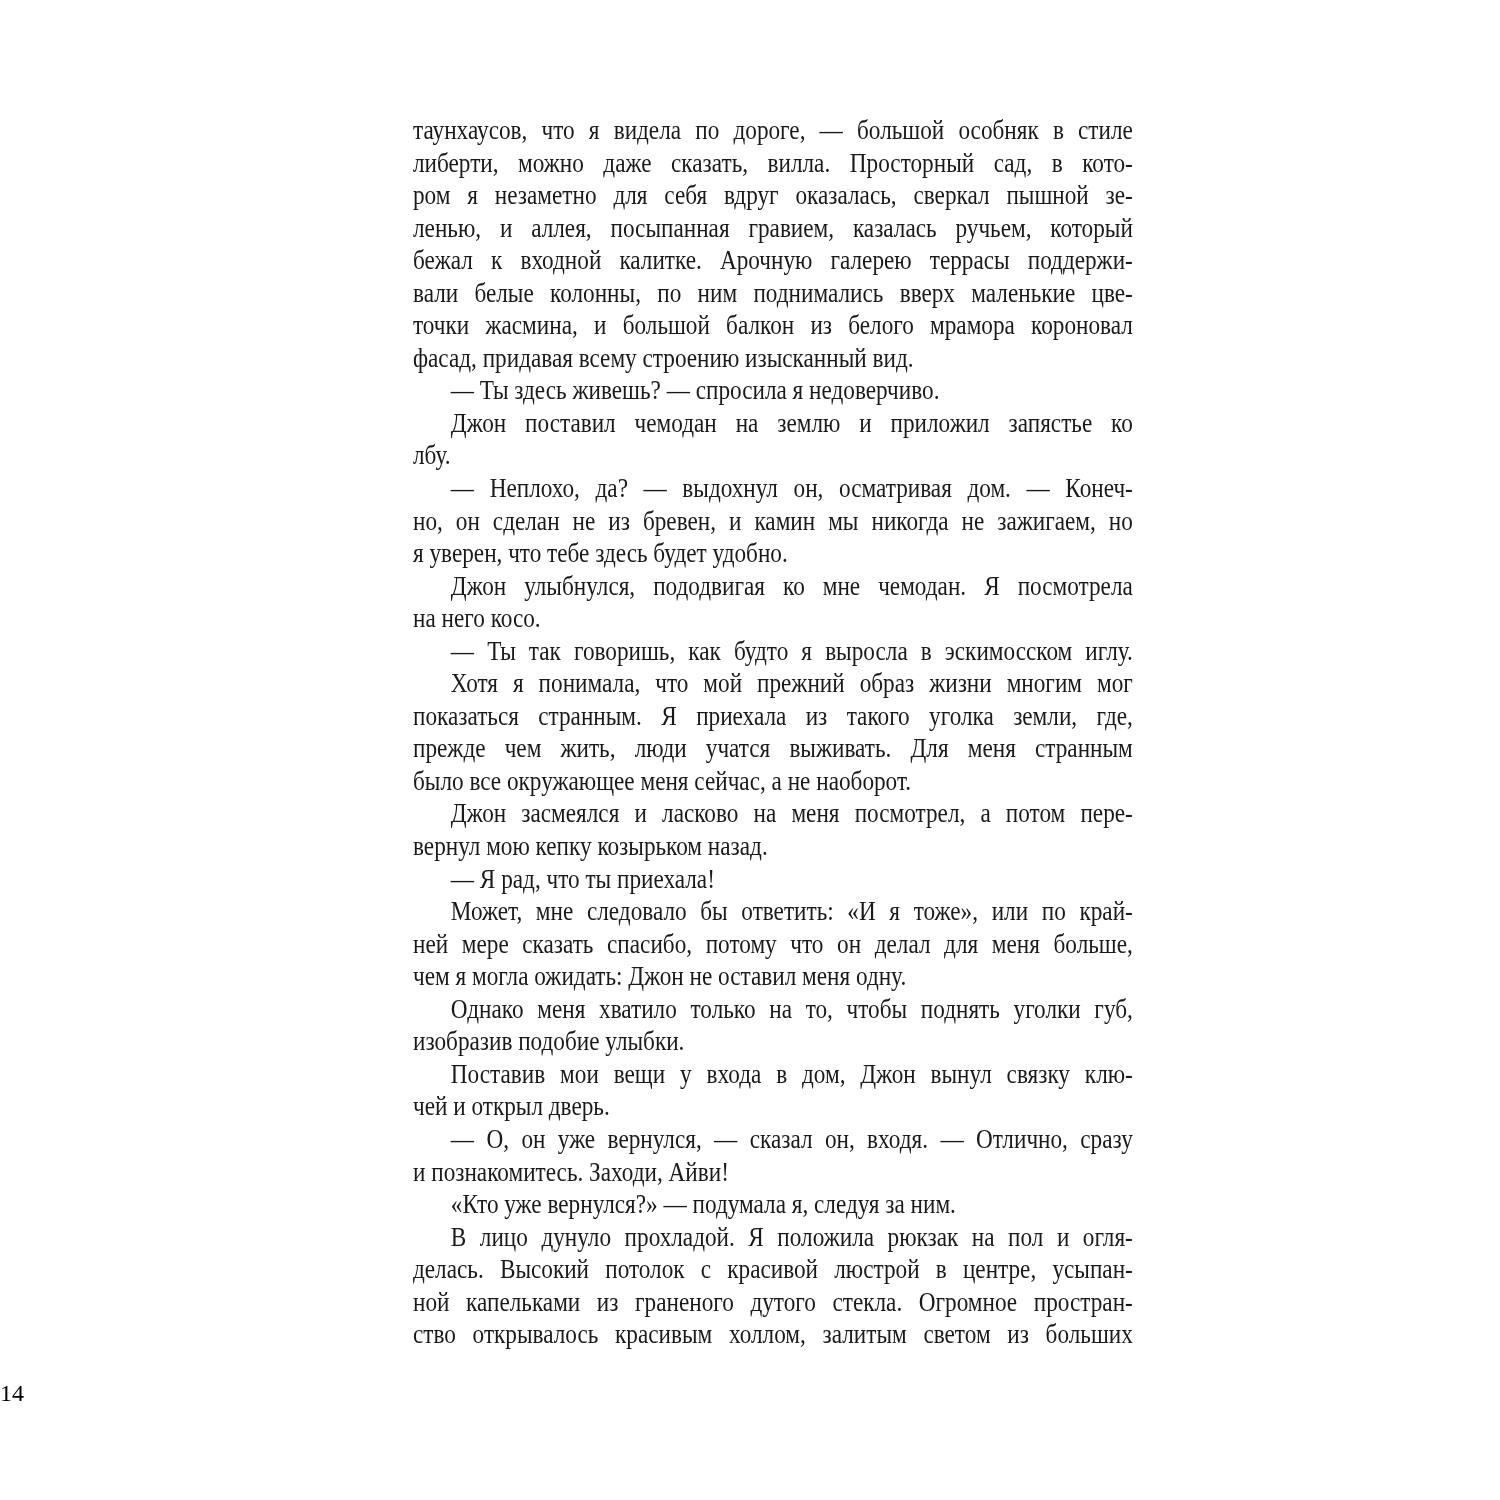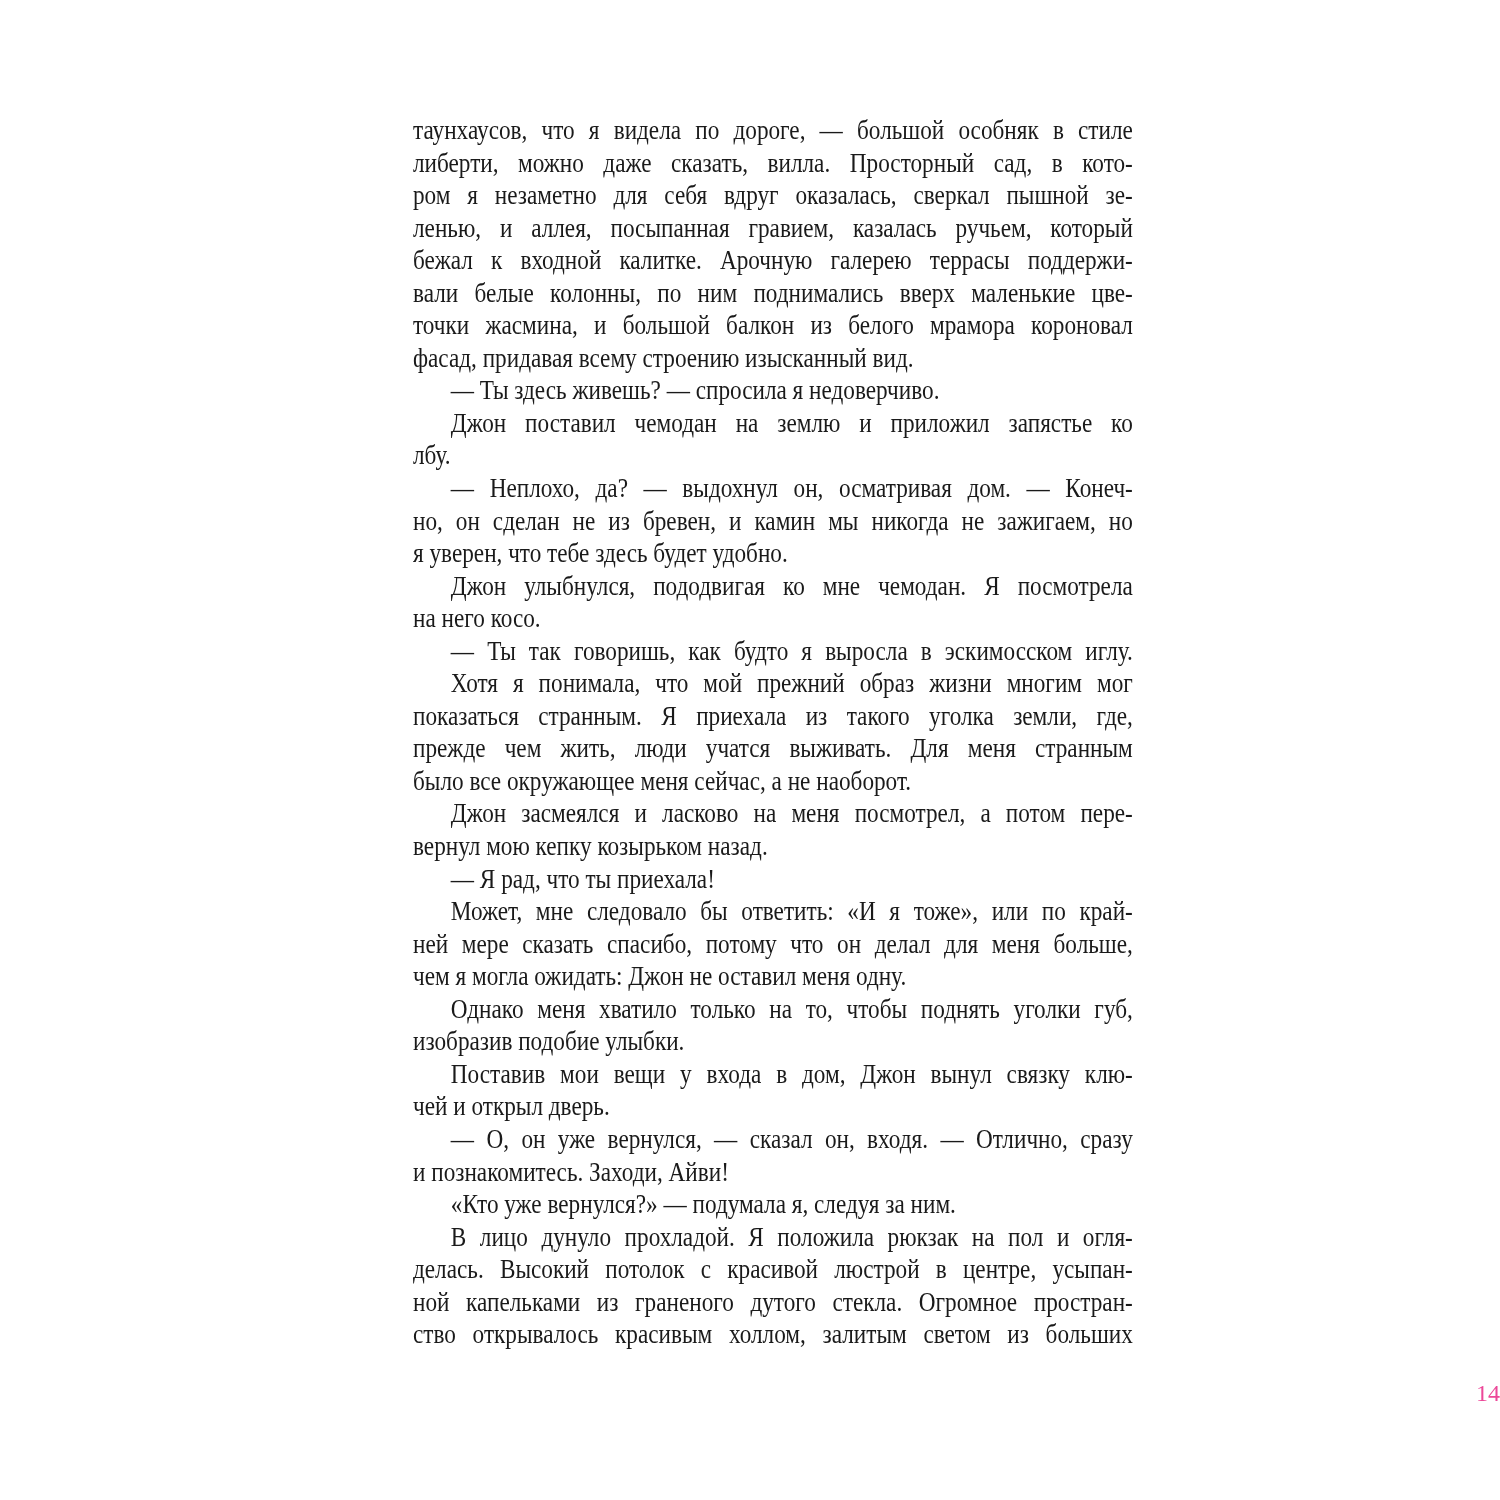--- a/index.html
+++ b/index.html
@@ -23,24 +23,24 @@
     text-align: justify;
     text-align-last: justify;
     height: 32.55px;
   }
   .line.last { text-align-last: left; }
   .line.indent { padding-left: 44px; }
   .page-number {
     position: absolute;
     left: 0; right: 0;
     top: 1380px;
-    text-align: right;
+    text-align: left;
     font-family: "Liberation Serif", "DejaVu Serif", serif;
     font-size: 24px;
-    color: #ec4899;
+    color: #000000;
   }
 </style>
 </head>
 <body>
 
 <div class="page" id="page-body">
     <span class="line" style="white-space: normal;">таунхаусов, что я видела по дороге, — большой особняк в стиле</span>
     <span class="line" style="white-space: normal;">либерти, можно даже сказать, вилла. Просторный сад, в кото-</span>
     <span class="line" style="white-space: normal;">ром я незаметно для себя вдруг оказалась, сверкал пышной зе-</span>
     <span class="line" style="white-space: normal;">ленью, и аллея, посыпанная гравием, казалась ручьем, который</span>

